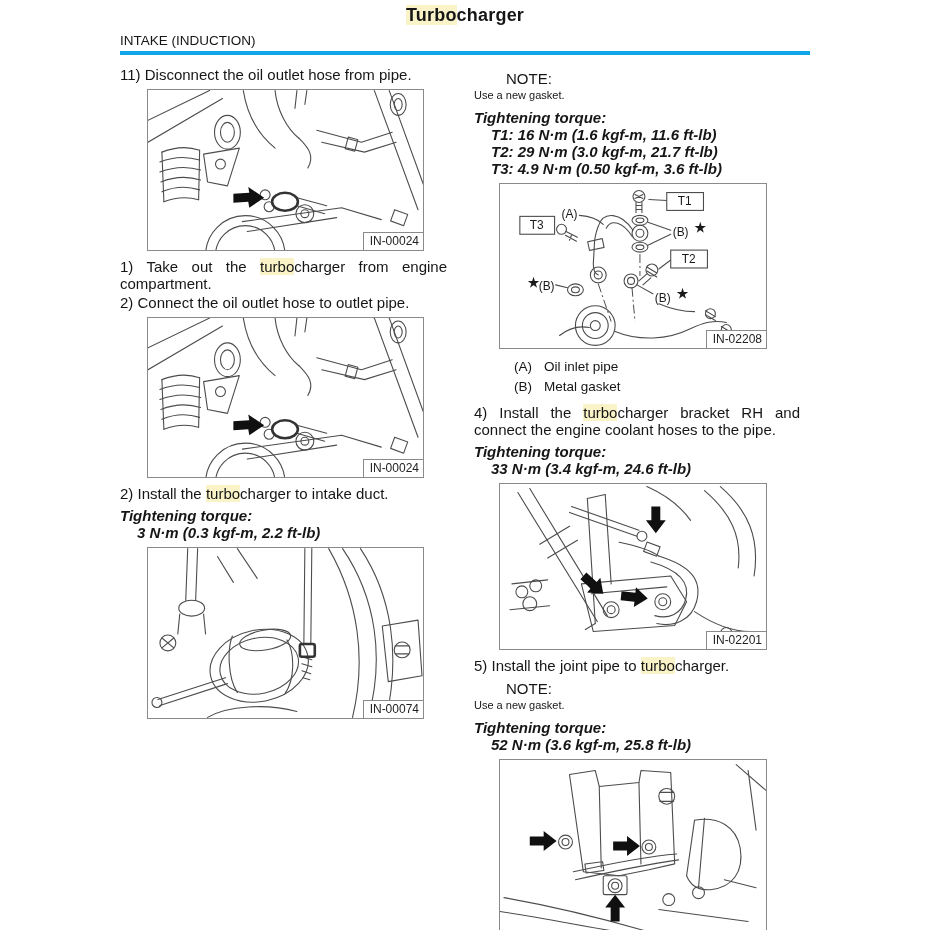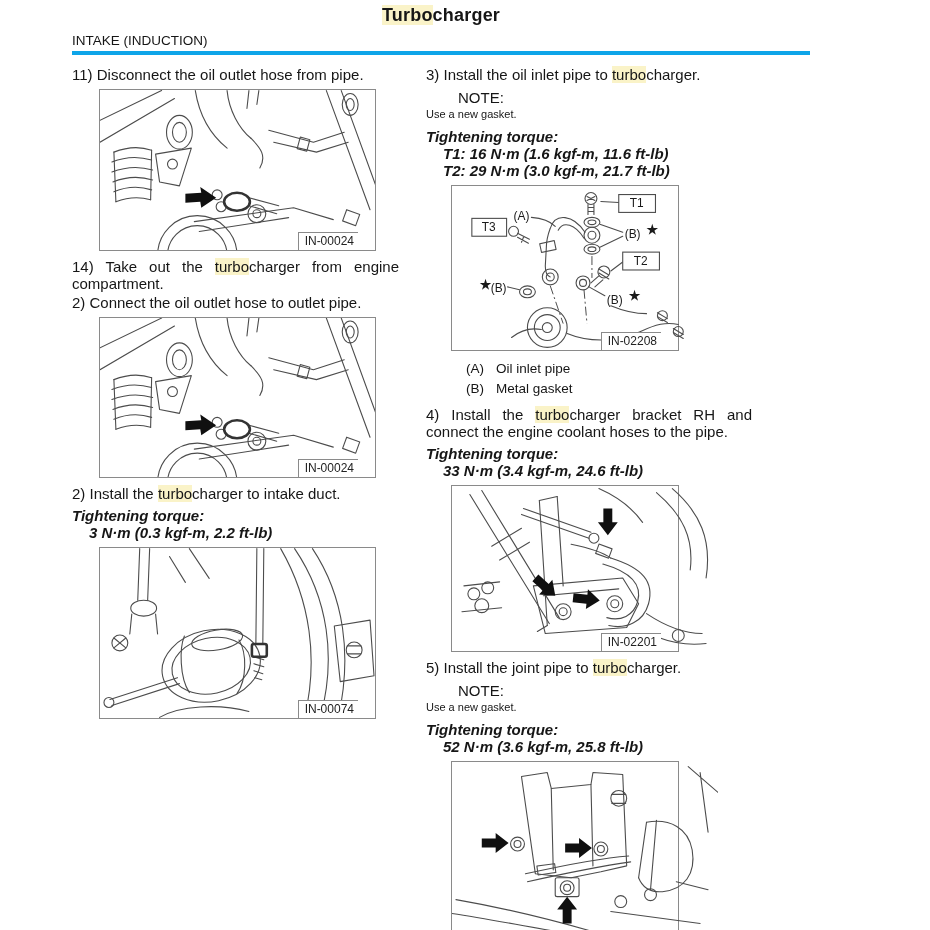--- a/index.html
+++ b/index.html
@@ -2,21 +2,21 @@
 <html style="--hl: #faf3c8;"><head>
 <meta charset="utf-8">
 <style>
   * { margin:0; padding:0; box-sizing:border-box; }
   html,body { width:930px; height:930px; background:#fff; }
   body {
     font-family:"Liberation Sans", sans-serif;
     color:#161616;
     overflow:hidden;
   }
-  .page { position:relative; width:930px; height:930px; padding:5px 120px 0 72px; background:#fff; }
+  .page { position:relative; width:930px; height:930px; padding:5px 120px 0 120px; background:#fff; }
 
   .title { text-align:center; font-size:18px; font-weight:bold; letter-spacing:0.2px; margin-bottom:7px; }
   .hl { background: var(--hl, #faf3c8); }
 
   .crumb-bar { font-size:13.5px; padding-bottom:3px; border-bottom:4px solid #0ea5e9; margin-bottom:9px; }
 
   .columns { display:flex; gap:27px; }
   .col { width:327px; }
   .col-right { width:326px; }
 
@@ -29,24 +29,24 @@
   .torque { margin-top:5px; }
   .torque-label { font-size:15px; font-weight:bold; font-style:italic; line-height:17px; }
   .torque-value { font-size:15px; font-weight:bold; font-style:italic; line-height:17px; padding-left:17px; }
 
   .legend { margin:8px 0 2px 40px; }
   .legend-row { display:flex; font-size:13.5px; line-height:20px; }
   .legend-key { width:30px; flex:none; }
 
   .figure { position:relative; border:1px solid #8a8a8a; background:#fff; margin:6px 0 7px 27px; }
   .figure.w-left { width:277px; }
-  .figure.w-right { width:228px; margin-left:25px; }
+  .figure.w-right { width:268px; margin-left:25px; }
   .figure svg { display:block; }
   .figcap {
-    position:absolute; right:17px; bottom:0;
+    position:absolute; right:0; bottom:0;
     font-size:12px; line-height:14px; padding:1px 4px 2px 6px;
     background:#fff; border:1px solid #8a8a8a; border-right:none; border-bottom:none;
     color:#222;
   }
 
   
   .la { stroke:#4c4c4c; stroke-width:1.1; fill:none; stroke-linecap:round; stroke-linejoin:round; }
   .la-bold { stroke:#333; stroke-width:2.6; fill:none; stroke-linecap:round; }
   .arrow { fill:#101010; stroke:none; }
   .figtext { font-family:"Liberation Sans", sans-serif; font-size:12px; fill:#1a1a1a; }
@@ -97,21 +97,21 @@
             <ellipse cx="252" cy="14" rx="8" ry="11"></ellipse>
               <ellipse cx="252" cy="14" rx="4" ry="6"></ellipse>
             <path d="M150,0 L148,18 M160,0 L158,14"></path>
           </g>
           <ellipse class="la-bold" cx="138" cy="112" rx="13" ry="9"></ellipse>
           <path class="arrow" d="M86,104 l16,-1 l-1,-6 l16,11 l-15,10 l-1,-6 l-15,1 z"></path>
         </svg>
         <div class="figcap">IN-00024</div>
       </div>
 
-      <p class="step"><span>14) Take out the </span><span class="hl">turbo</span><span>charger from engine compartment.</span></p>
+      <p class="step"><span>1) Take out the </span><span class="hl">turbo</span><span>charger from engine compartment.</span></p>
 
 
       <p class="step first">2) Connect the oil outlet hose to outlet pipe.</p>
 
       <div class="figure w-left">
         <svg width="275" height="159" viewBox="0 0 277 160">
           <g class="la">
             <path d="M0,30 L62,0 M0,52 L75,8"></path>
             <path d="M14,62 q20,-8 38,-2 M12,72 q20,-8 40,-2 M12,82 q21,-8 41,-2 M13,92 q20,-8 40,-2 M14,102 q19,-8 38,-2 M16,112 q18,-7 35,-2"></path>
             <path d="M14,62 L16,112 M52,60 L51,110"></path>
@@ -174,29 +174,29 @@
           </g>
           <rect class="la-bold" x="153" y="96" width="15" height="13" rx="2"></rect>
         </svg>
         <div class="figcap">IN-00074</div>
       </div>
 
     </div>
 
     <div class="col col-right">
 
-      <p class="step first"><span>3) Install the oil inlet pipe to </span><span class="hl">turbo</span><span>charger.</span></p>
 
       <div class="note-label">NOTE:</div>
       <div class="note-text">Use a new gasket.</div>
 
       <div class="torque">
         <div class="torque-label">Tightening torque:</div>
         <div class="torque-value">T1: 16 N·m (1.6 kgf-m, 11.6 ft-lb)</div>
         <div class="torque-value">T2: 29 N·m (3.0 kgf-m, 21.7 ft-lb)</div>
+        <div class="torque-value">T3: 4.9 N·m (0.50 kgf-m, 3.6 ft-lb)</div>
       </div>
 
       <div class="figure w-right">
         <svg width="266" height="164" viewBox="0 0 268 164">
 
           <path class="dashdot" d="M141,70 L141,92 M99,100 L112,138 M133,104 L136,138"></path>
           <g class="la">
 
             <circle cx="140" cy="12" r="6"></circle>
             <path d="M136,10 l8,4 m0,-4 l-8,4"></path>

